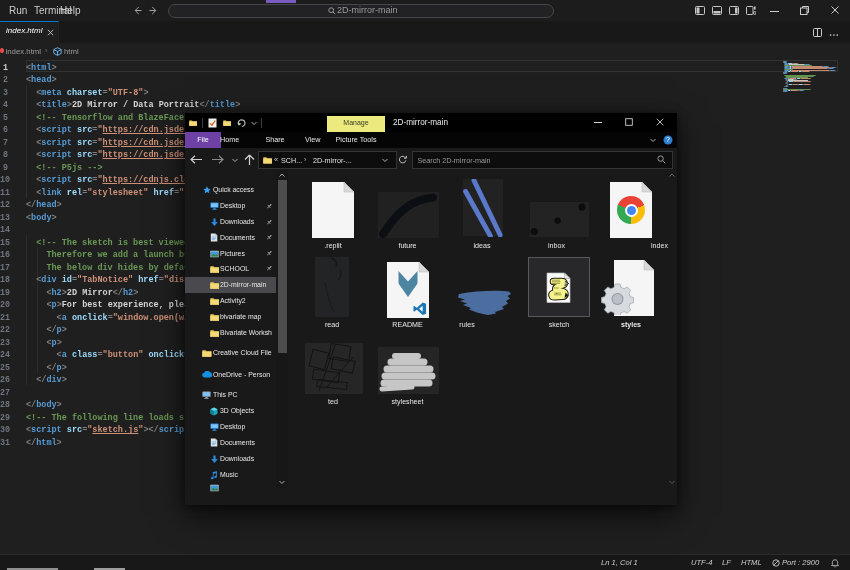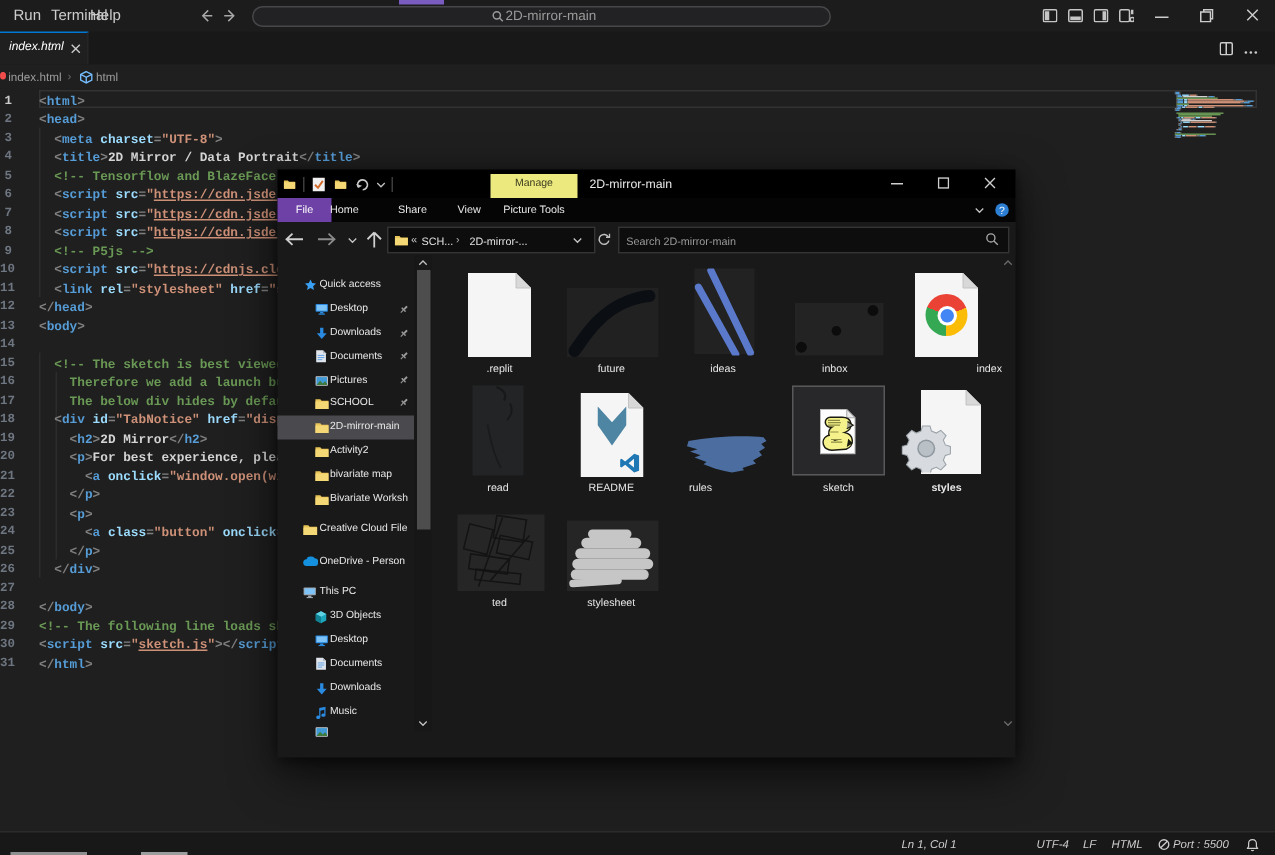--- a/index.html
+++ b/index.html
@@ -294,21 +294,21 @@
 <div id="statusbar">
   <span class="sb" style="left:601px;">Ln 1, Col 1</span>
   <span class="sb" style="left:623px;margin-top:10px;">Spaces: 2</span>
   <span class="sb" style="left:691px;">UTF-4</span>
   <span class="sb" style="left:722px;">LF</span>
   <span class="sb" style="left:741px;">HTML</span>
   <svg class="abs" style="left:772px; top:4px;" width="8" height="8" viewBox="0 0 8 8">
       <circle cx="4" cy="4" r="3.2" stroke="#cccccc" stroke-width="0.9" fill="none"></circle>
       <path d="M1.8 6.2L6.2 1.8" stroke="#cccccc" stroke-width="0.9"></path>
     </svg>
-  <span class="sb" style="left:782px;">Port : 5500</span>
+  <span class="sb" style="left:782px;">Port : 2900</span>
   <svg class="abs" style="left:831px; top:3.5px;" width="8" height="9" viewBox="0 0 8 9">
       <path d="M4 0.8c-1.8 0-2.6 1.2-2.6 2.6v2L0.6 6.6h6.8L6.6 5.4v-2C6.6 2 5.8 0.8 4 0.8z" stroke="#cccccc" stroke-width="0.8" fill="none"></path>
       <path d="M3.2 7.6a0.9 0.9 0 0 0 1.6 0" stroke="#cccccc" stroke-width="0.8" fill="none"></path>
     </svg>
 </div>
 
 <div class="abs" style="left:7px; top:567.5px; width:51px; height:2.5px; background:#8f8f8f;"></div>
 <div class="abs" style="left:94px; top:567.5px; width:31px; height:2.5px; background:#9d9d9d;"></div>
 
 <div id="explorer">

